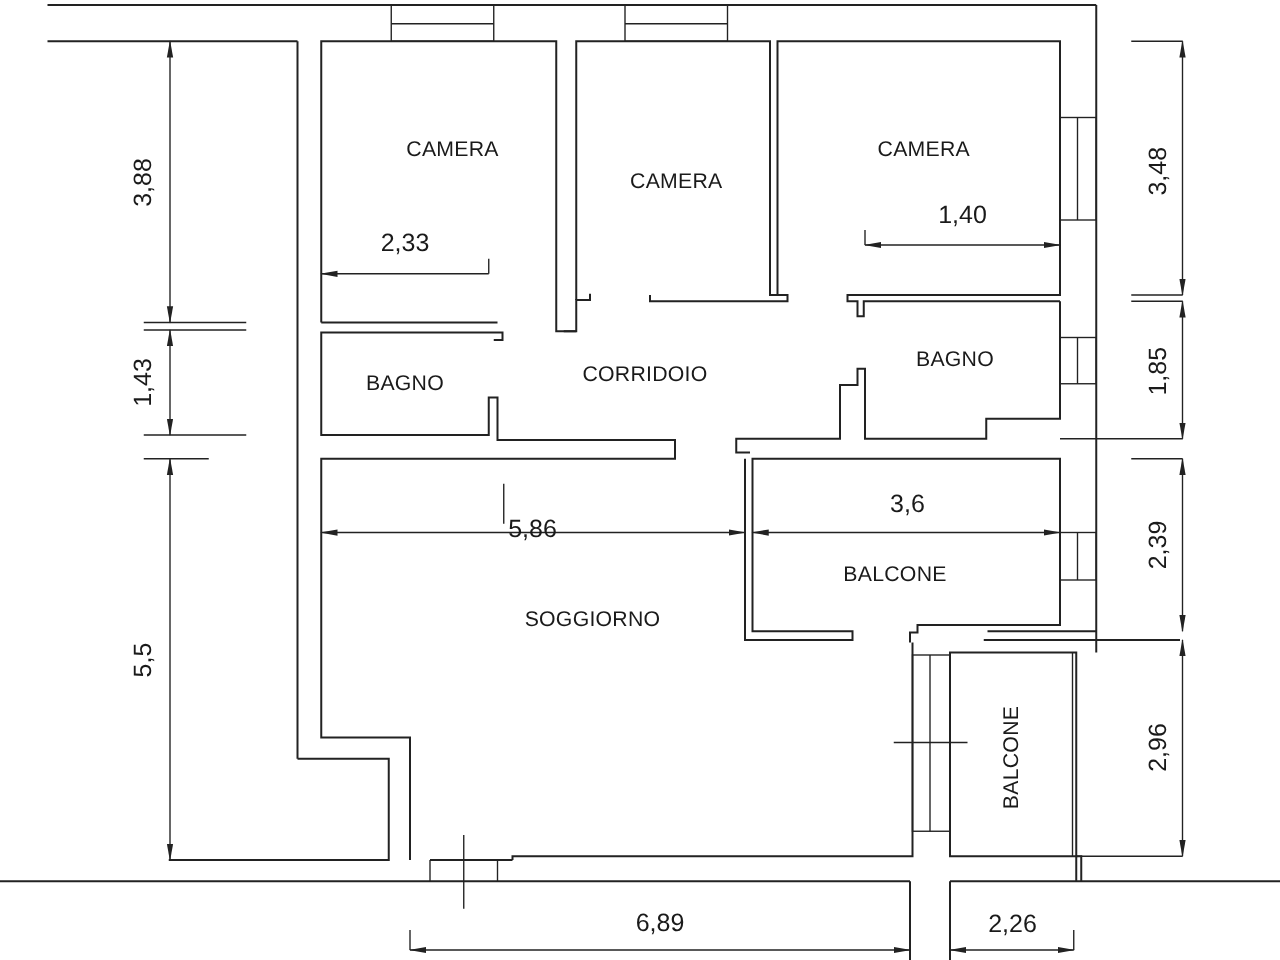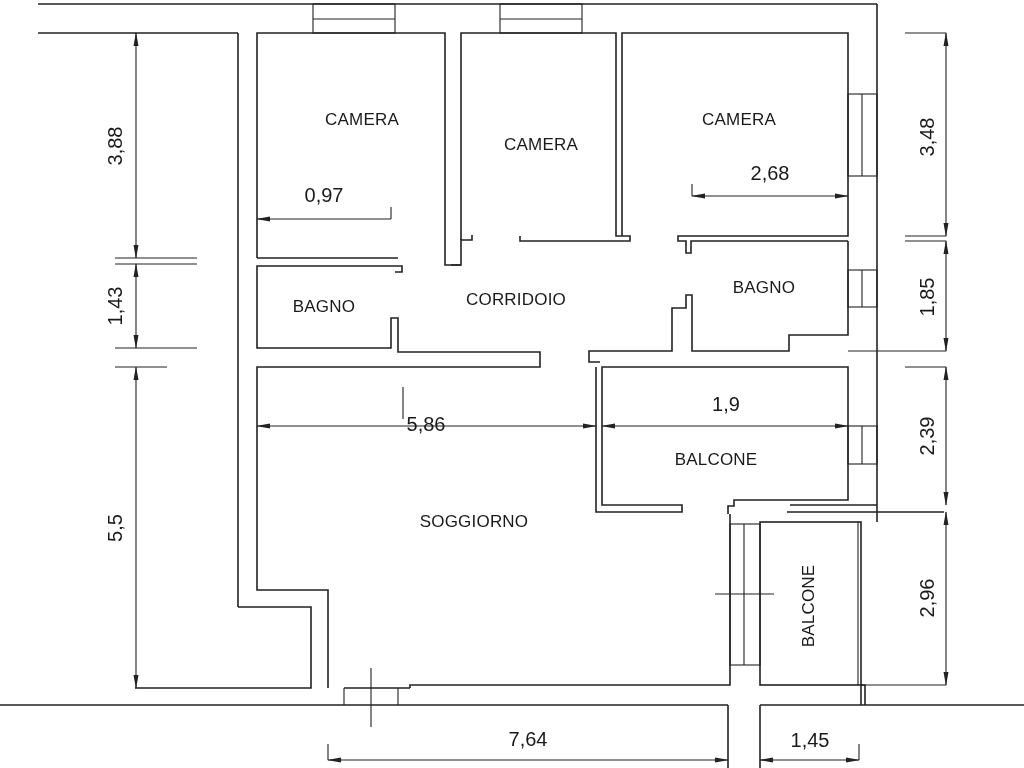--- a/index.html
+++ b/index.html
@@ -129,28 +129,28 @@
   </g>
 </svg>
 
 <div class="lbl" style="left:362px;top:120px">CAMERA</div>
 <div class="lbl" style="left:541px;top:145px">CAMERA</div>
 <div class="lbl" style="left:739px;top:120px">CAMERA</div>
 <div class="lbl" style="left:324px;top:307px">BAGNO</div>
 <div class="lbl" style="left:516px;top:300px">CORRIDOIO</div>
 <div class="lbl" style="left:764px;top:288px">BAGNO</div>
 <div class="lbl" style="left:716px;top:460px">BALCONE</div>
-<div class="lbl" style="left:474px;top:522px">SOGGIORNO</div>
+<div class="lbl" style="left:474px;top:496px">SOGGIORNO</div>
 <div class="lbl vert" style="left:809px;top:606px">BALCONE</div>
 
 <div class="dim vert" style="left:115px;top:146px">3,88</div>
 <div class="dim vert" style="left:115px;top:306px">1,43</div>
 <div class="dim vert" style="left:115px;top:528px">5,5</div>
-<div class="dim" style="left:324px;top:195px">0,97</div>
-<div class="dim" style="left:770px;top:173px">2,68</div>
+<div class="dim" style="left:324px;top:195px">2,33</div>
+<div class="dim" style="left:770px;top:173px">1,40</div>
 <div class="dim vert" style="left:927px;top:137px">3,48</div>
 <div class="dim vert" style="left:927px;top:297px">1,85</div>
 <div class="dim" style="left:426px;top:424px">5,86</div>
-<div class="dim" style="left:726px;top:404px">1,9</div>
+<div class="dim" style="left:726px;top:404px">3,6</div>
 <div class="dim vert" style="left:927px;top:436px">2,39</div>
 <div class="dim vert" style="left:927px;top:598px">2,96</div>
-<div class="dim" style="left:528px;top:739px">7,64</div>
-<div class="dim" style="left:810px;top:740px">1,45</div>
+<div class="dim" style="left:528px;top:739px">6,89</div>
+<div class="dim" style="left:810px;top:740px">2,26</div>
 
 </body></html>

